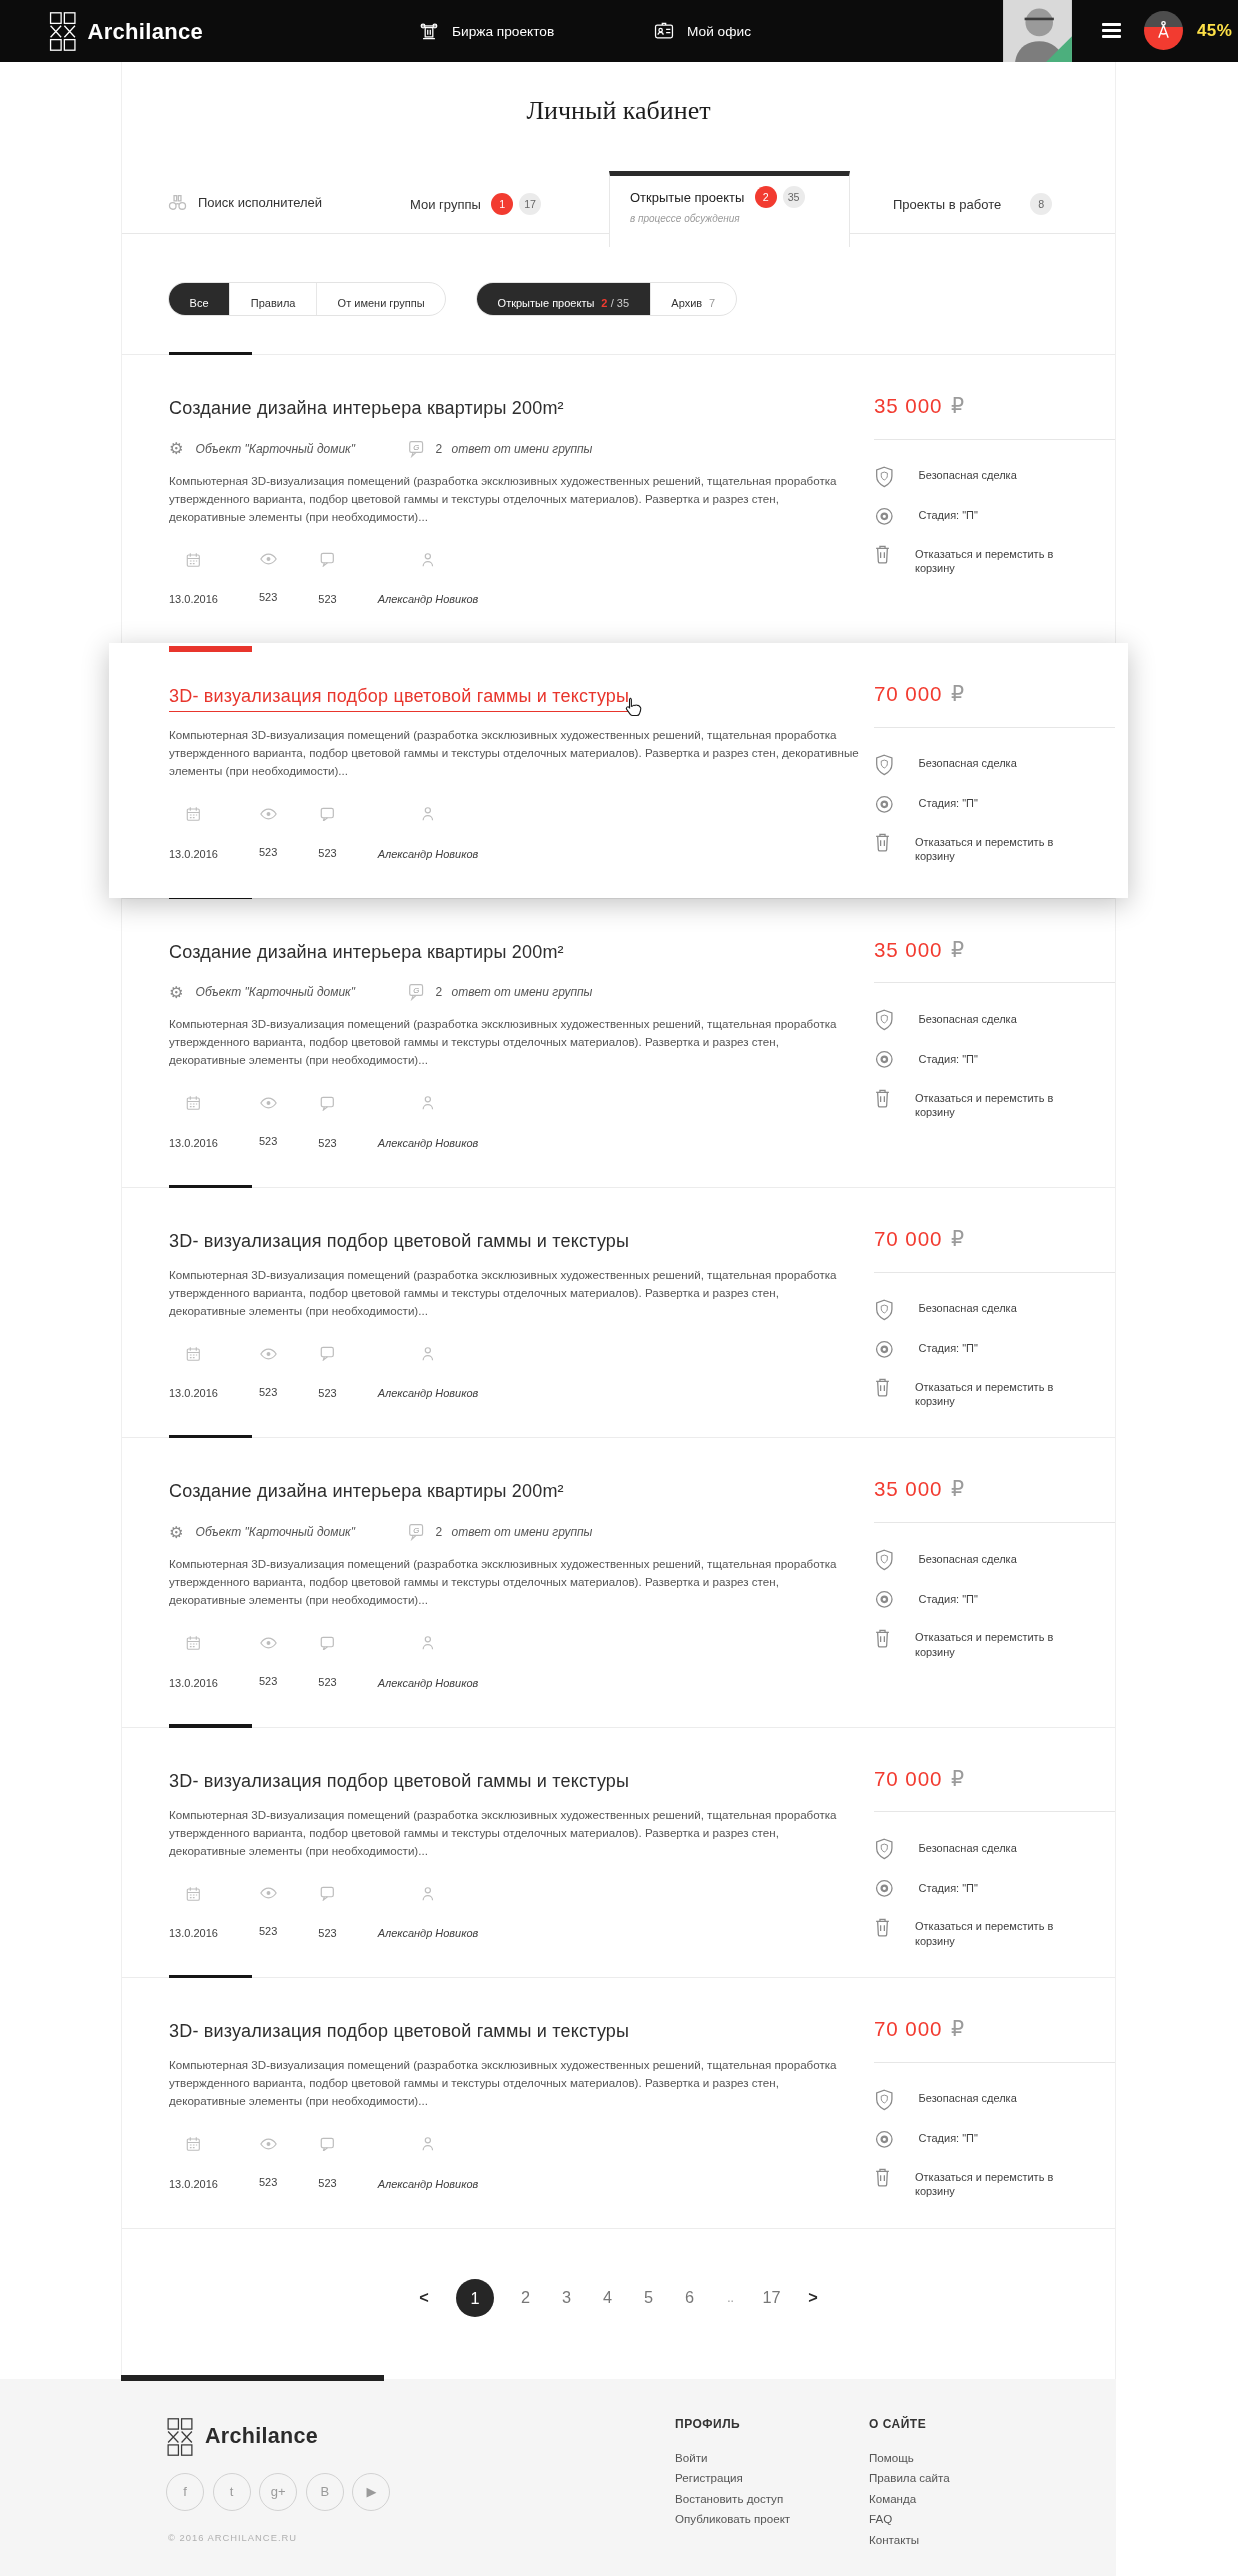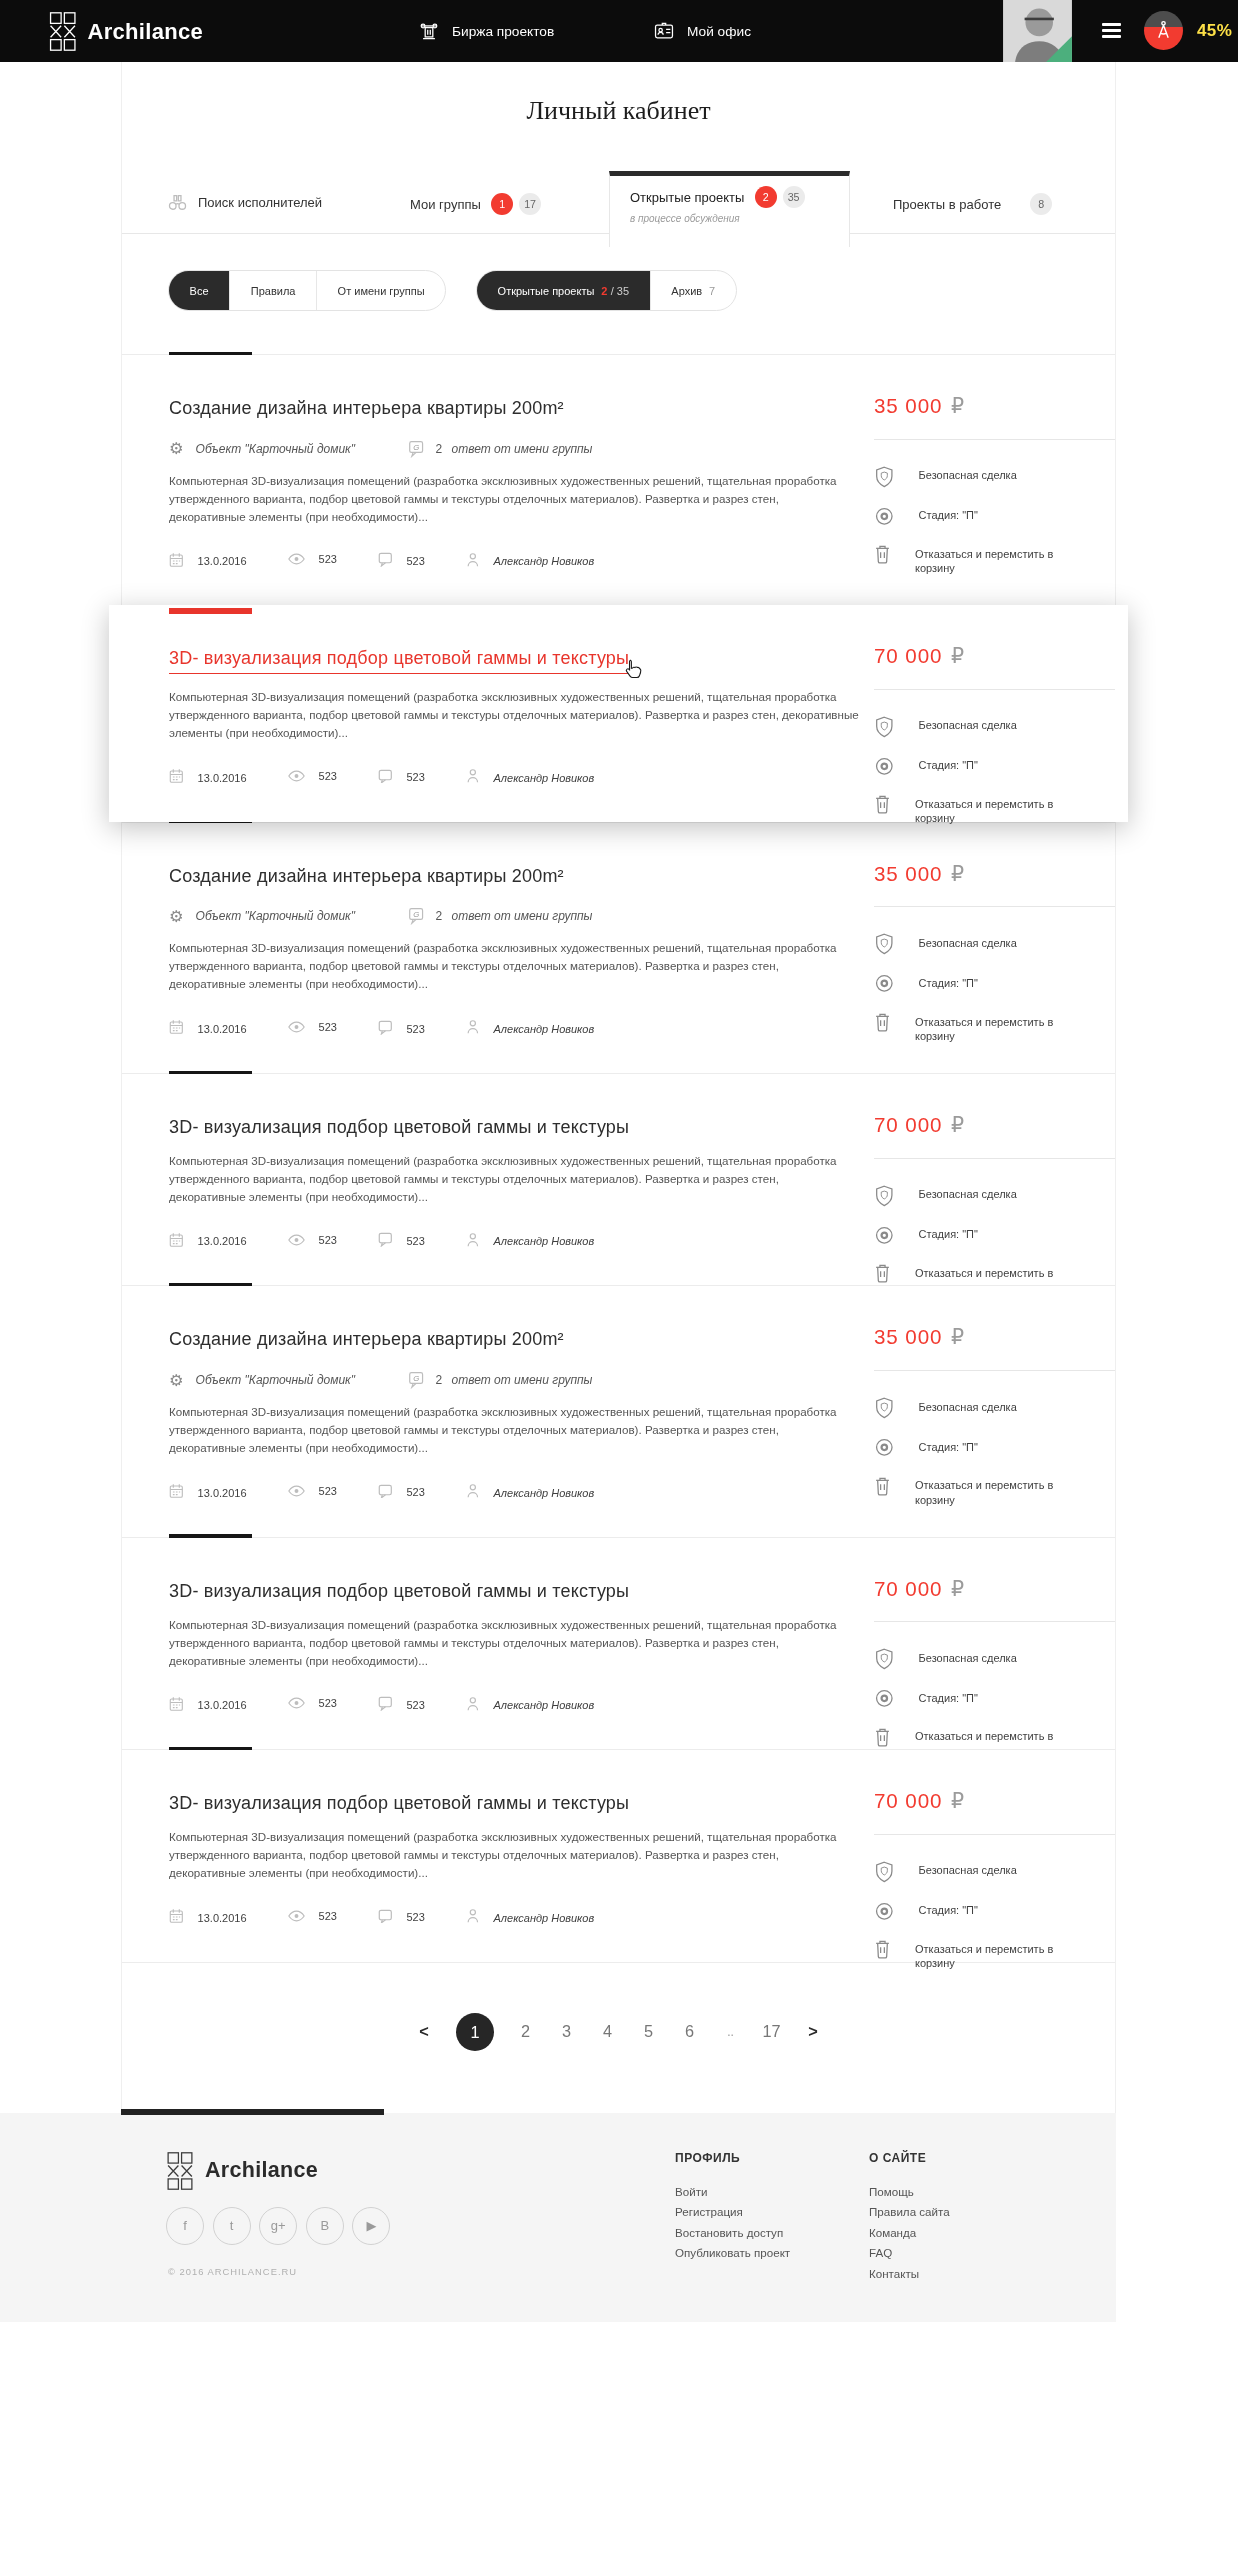--- a/index.html
+++ b/index.html
@@ -38,42 +38,42 @@
   .badge.red { background:#f23b30; color:#fff; margin-left:10.3px; }
   .badge.gray { background:#ebebeb; color:#666; margin-left:6px; }
   .tab-work .badge.gray { margin-left:29px; }
   .tab-open { position:absolute; left:487px; top:0; width:241px; height:76px; background:#fff;
     border:0.9px solid #e7e7e7; border-bottom:none; border-top:5.2px solid #2b2b2b; z-index:2;
     padding:10.3px 0 0 20px; cursor:pointer; }
   .tab-open-row { display:flex; align-items:center; font-size:13px; color:#222; }
   .tab-open-sub { font-size:10px; font-style:italic; color:#9a9a9a; margin-top:5.2px; }
   
   .filterbar { position:relative; margin-top:36px; height:41px; }
-  .pillgroup { position:absolute; top:0; display:flex; height:41px; border:0.9px solid #e3e3e3;
+  .pillgroup { position:absolute; top:12px; display:flex; height:34px; border:0.9px solid #e3e3e3;
     border-radius:20.6px; overflow:hidden; background:#fff;justify-content:flex-end; }
   .pg1 { left:46px; } .pg2 { left:354px; }
   .seg { line-height:41px; padding:0 20.6px; font-size:11px; color:#333; cursor:pointer; white-space:nowrap; }
   .seg + .seg { border-left:0.9px solid #e7e7e7; }
   .seg.dark { background:#2b2b2b; color:#fff; border-left:none; }
   .seg .cnt-red { color:#f23b30; font-weight:bold; margin-left:6.9px; }
   .seg .cnt-dim { color:#cfcfcf; margin-left:3.4px; }
   .seg .cnt-gray { color:#9a9a9a; margin-left:6.9px; }
   
   .list { margin-top:43px; }
   .separator { position:relative; border-top:0.9px solid #ececec; height:0; }
   .dash { position:absolute; left:47px; top:-3.4px; width:83px; height:6px; background:#161616; }
   .card { position:relative; padding:43px 258px 38px 47px; background:#fff; }
   .card.no-obj { }
   .card-title { font-size:18px; font-weight:normal; color:#2e2e2e; letter-spacing:0.2px; display:inline-block; }
   .obj-row { margin-top:20.6px; display:flex; align-items:center; font-size:12px; font-style:italic; color:#555; }
   .obj-row .gear { font-style:normal; font-size:16.3px; color:#8a8a8a; margin-right:12px; line-height:1; }
   .reply-group { display:flex; align-items:center; margin-left:53px; gap:9.4px; }
   .desc { margin-top:14px; font-size:11.6px; line-height:18px; color:#555; max-width:756px; }
   .meta-row { margin-top:26px; display:flex; align-items:center; font-size:11px; color:#3f3f3f; }
-  .m-item { display:flex; align-items:flex-end; gap:14px; margin-right:41px; }
+  .m-item { display:flex; align-items:center; gap:26px; margin-right:41px;flex-direction:column; }
   .m-item.author { font-style:italic; }
   .icn { display:block; }
   
   .card-side { position:absolute; top:39px; right:0; width:241px; }
   .price { font-size:20.6px; color:#f23b30; letter-spacing:0.9px; white-space:nowrap; }
   .price .cur { color:#9b9b9b; margin-left:8.6px; font-family:"DejaVu Sans",sans-serif; letter-spacing:0; }
   .side-divider { border-top:0.9px solid #e6e6e6; margin:20.6px 0 26px; }
   .side-item { display:flex; align-items:flex-start; gap:24px; margin-bottom:18px; font-size:11px; color:#3f3f3f; cursor:pointer; }
   .side-item .txt { line-height:14.6px; max-width:153px; padding-top:2.6px; }
   

